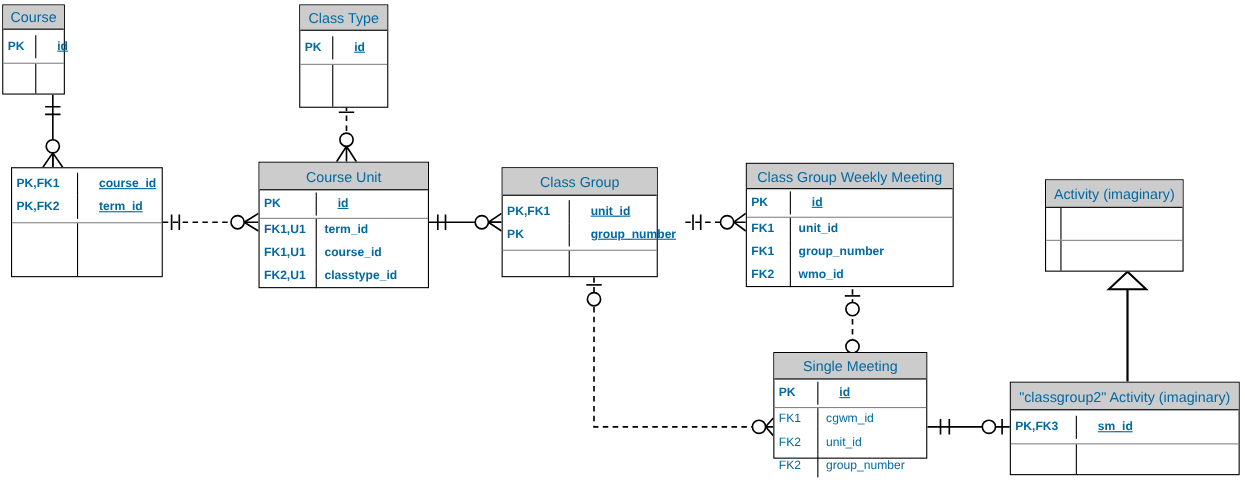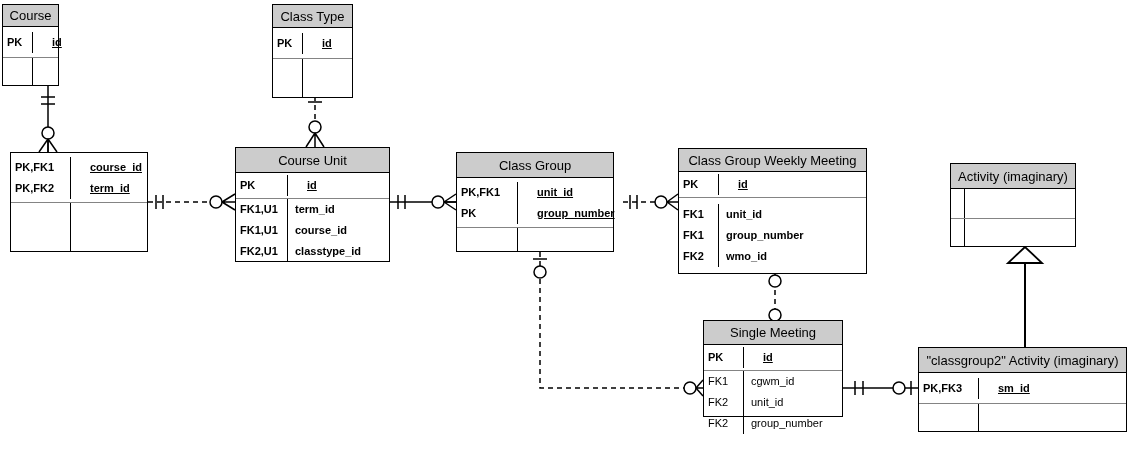--- a/index.html
+++ b/index.html
@@ -1,19 +1,19 @@
 <!DOCTYPE html>
 <html><head>
 <meta charset="utf-8">
 <style>
   * { margin:0; padding:0; box-sizing:border-box; }
   html,body { background:#fff; }
   .canvas {
     position:relative; width:1132px; height:450px; background:#fff;
-    font-family:"Liberation Sans", sans-serif; color:#000000; overflow:hidden;
+    font-family:"Liberation Sans", sans-serif; color:#0369a1; overflow:hidden;
   }
   svg.wires { position:absolute; left:0; top:0; width:1132px; height:450px; }
   .entity {
     position:absolute; background:#fff; border:1px solid #000;
     display:flex; flex-direction:column;
   }
   .hd {
     background:#cccccc; border-bottom:1px solid #000;
     font-size:13px; display:flex; align-items:center; justify-content:center;
     white-space:nowrap; overflow:hidden;
@@ -166,41 +166,41 @@
         <span class="kc">FK1,U1</span>
         <span class="vc">course_id</span>
       </div>
       <div class="row">
         <span class="kc">FK2,U1</span>
         <span class="vc">classtype_id</span>
       </div>
     </div>
   </div>
 
-  <div class="entity" style="left:456px;top:152px;width:158px;height:100px;--kc:61px">
+  <div class="entity" style="left:456px;top:152px;width:142px;height:100px;--kc:61px">
     <div class="hd" style="flex:0 0 25px">Class Group</div>
     <div class="sec" style="flex:0 0 49px">
       <div class="row pk">
         <span class="kc">PK,FK1</span>
         <span class="vc">unit_id</span>
       </div>
       <div class="row pk">
         <span class="kc">PK</span>
         <span class="vc">group_number</span>
       </div>
     </div>
     <div class="sec" style="flex:1">
       <div class="row grow">
           <span class="kc"></span>
           <span class="vc"></span>
         </div>
     </div>
   </div>
 
-  <div class="entity" style="left:678px;top:148px;width:189px;height:126px;--kc:40px">
+  <div class="entity" style="left:678px;top:148px;width:189px;height:113px;--kc:40px">
     <div class="hd" style="flex:0 0 23px">Class Group Weekly Meeting</div>
     <div class="sec" style="flex:0 0 25px">
       <div class="row pk">
         <span class="kc">PK</span>
         <span class="vc">id</span>
       </div>
     </div>
     <div class="sec" style="flex:1">
       <div class="row">
         <span class="kc">FK1</span>

